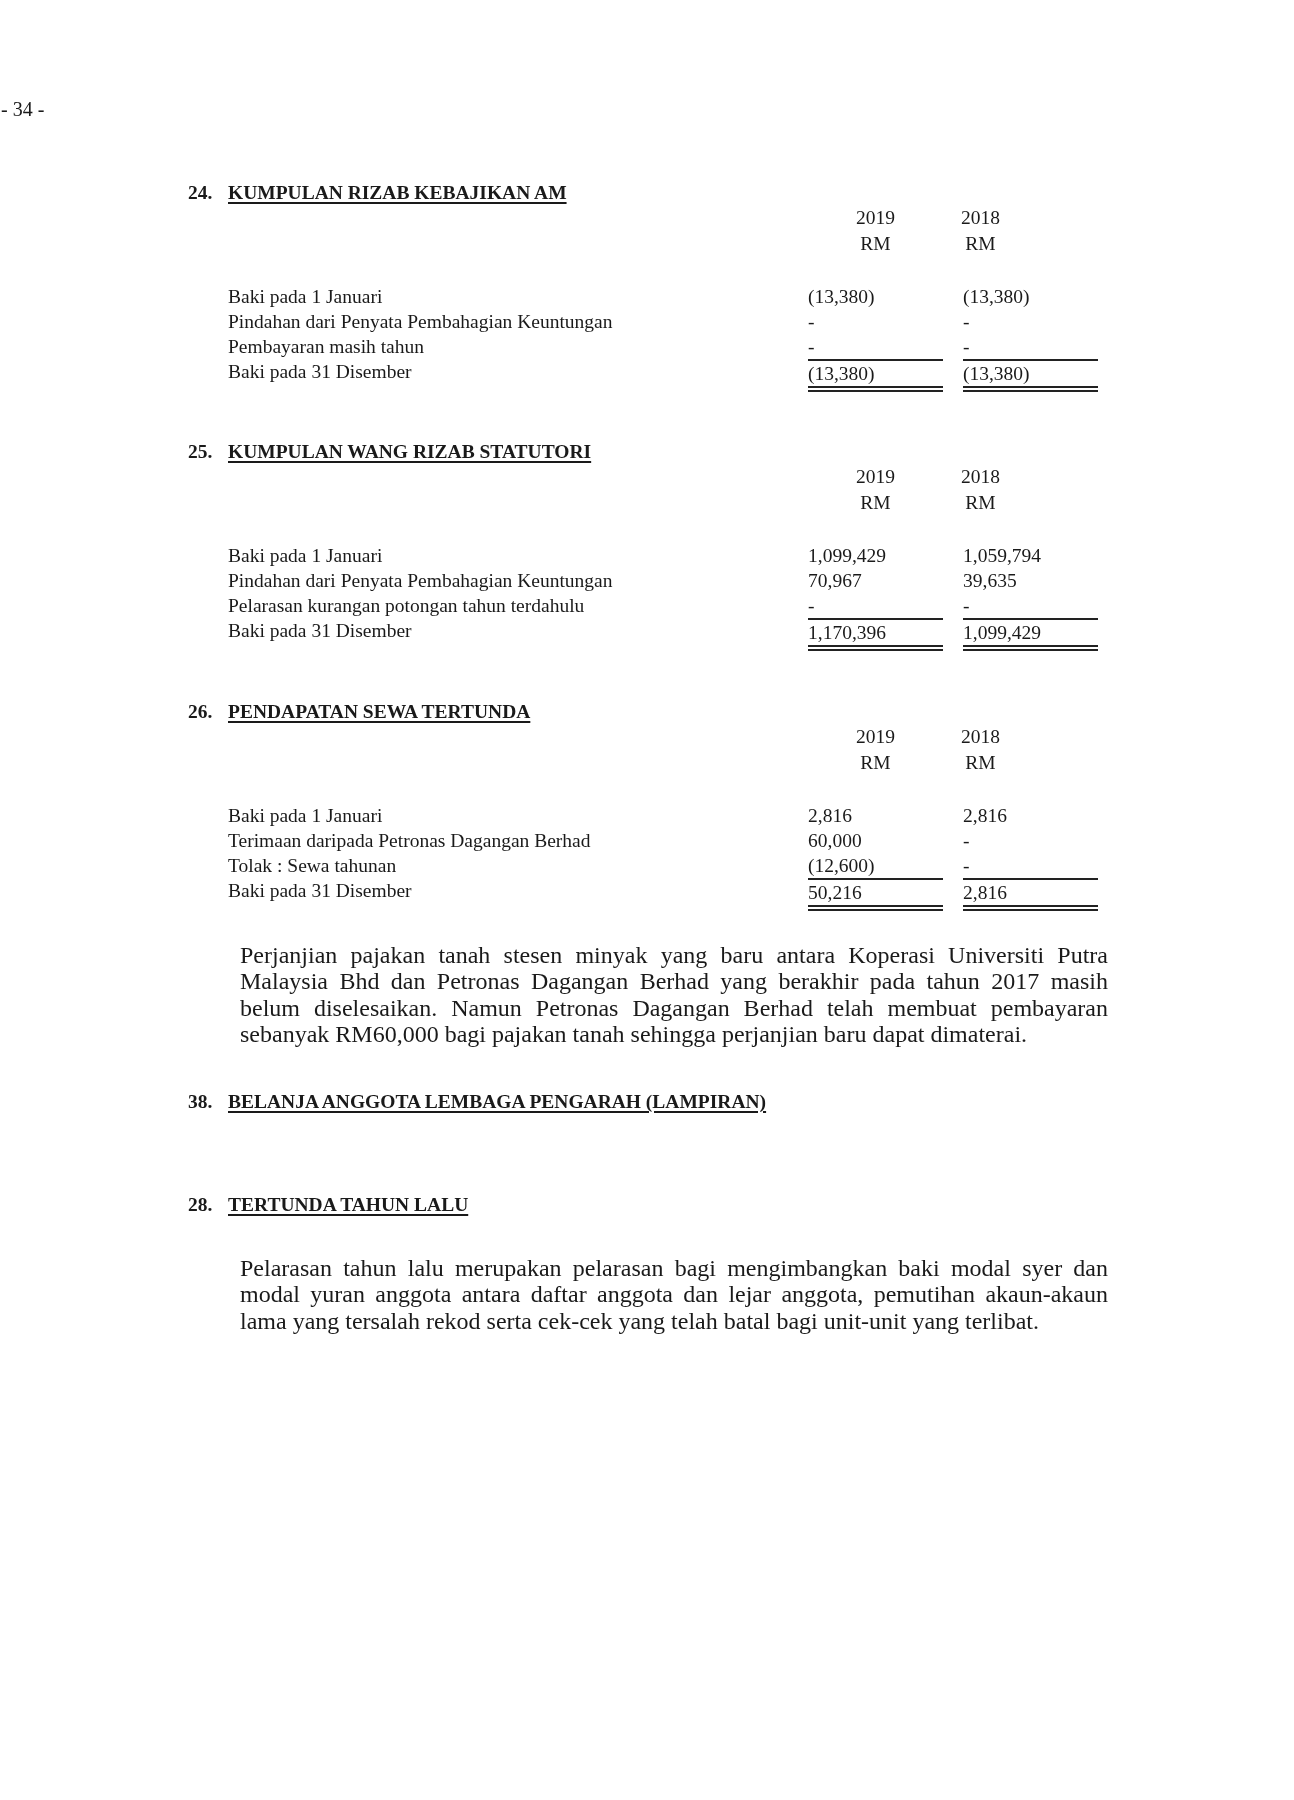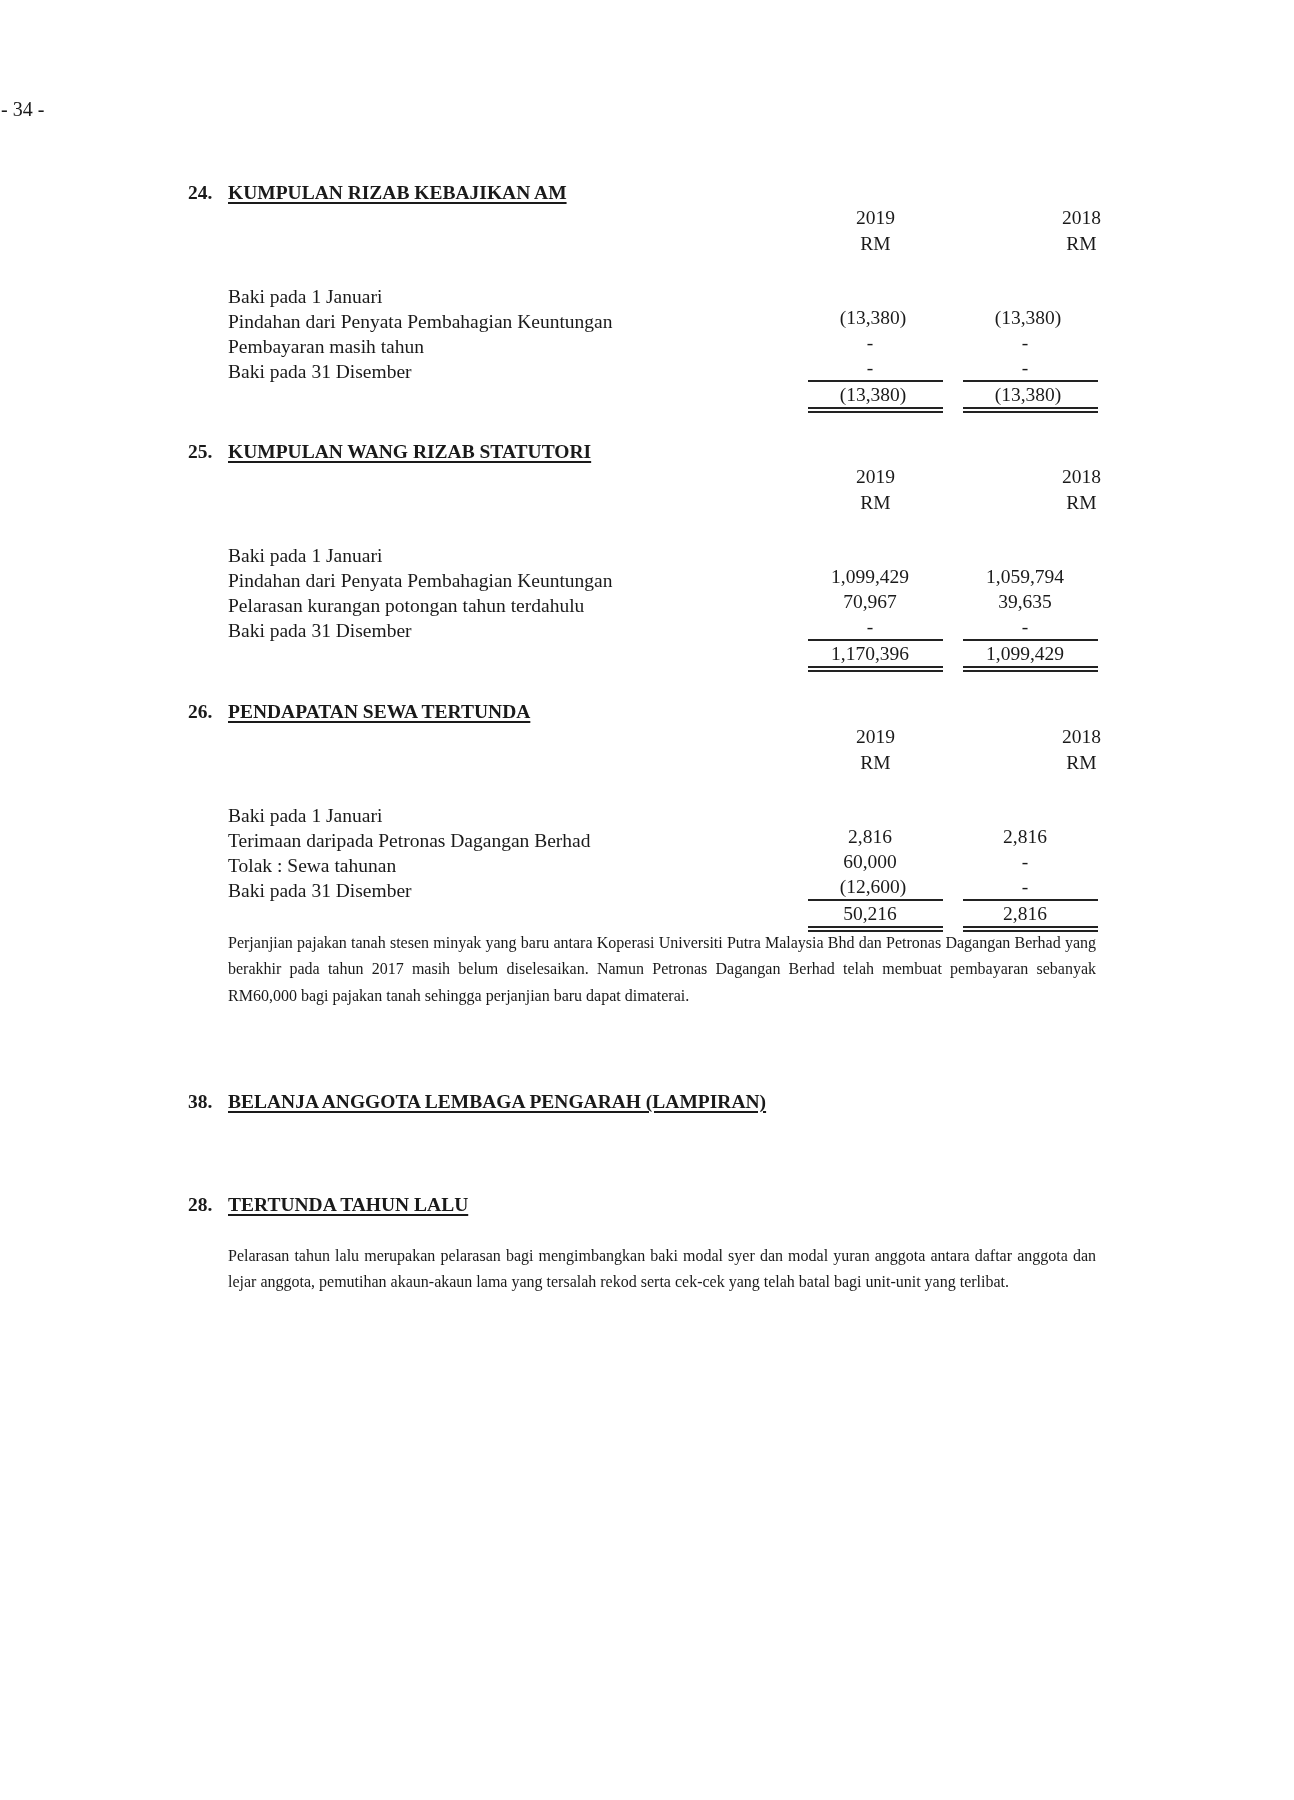--- a/index.html
+++ b/index.html
@@ -6,36 +6,36 @@
   body { width: 1294px; height: 1800px; position: relative; overflow: hidden;
          font-family: "Liberation Serif", "DejaVu Serif", serif; color: #1a1a1a; }
   .page-number { position: absolute; left: 1px; width: 1284px; top: 98px; text-align: left;
                  font-size: 20px; }
   .section { position: absolute; left: 0; width: 1294px; }
   .heading { position: absolute; top: 0; left: 188px; font-weight: bold; font-size: 19.5px; line-height: 24px; white-space: nowrap; }
   .heading .num { display: inline-block; width: 40px; }
   .heading .title { text-decoration: underline; text-decoration-thickness: 1.5px; text-underline-offset: 3px; }
   .col-head { position: absolute; font-size: 19.5px; line-height: 24px; text-align: center; width: 135px; }
   .col-head.c1 { left: 808px; }
-  .col-head.c2 { left: 1014px; text-align: center; }
+  .col-head.c2 { left: 913px; text-align: center; }
   .year { top: 25px; }
   .unit { top: 51px; }
   .unit span { text-underline-offset: 3px; }
   .row { position: absolute; left: 0; width: 1118px; height: 25px; font-size: 19.5px; line-height: 25px; }
   .row .label { position: absolute; left: 228px; white-space: nowrap; }
-  .row .val { position: absolute; width: 135px; text-align: center; white-space: nowrap; margin-top: 21px; }
+  .row .val { position: absolute; width: 135px; text-align: left; white-space: nowrap; }
   .row .val.c1 { left: 808px; }
   .row .val.c2 { left: 963px; }
   .row .val .inner { display: inline-block; padding-right: 11px; }
   .row .val .inner.paren { padding-right: 5px; }
   .row.total .val { border-top: 2px solid #222; }
   .row.total .val::after { content: ""; position: absolute; left: 0; right: 0; bottom: -6px;
                            border-top: 2px solid #222; border-bottom: 2px solid #222; height: 2px; }
-  .paragraph { position: absolute; left: 228px; width: 868px; font-size: 16px; line-height: 26.3px;
-               text-align: justify; margin: 0; }
+  .paragraph { position: absolute; left: 228px; width: 868px; font-size: 24px; line-height: 26.3px;
+               text-align: justify; margin: 12px; }
 </style>
 </head>
 <body>
 
 <div class="page-number">- 34 -</div>
 
 <div class="section" style="top:181px;">
   <div class="heading">
     <span class="num">24.</span><span class="title">KUMPULAN RIZAB KEBAJIKAN AM</span>
   </div>

